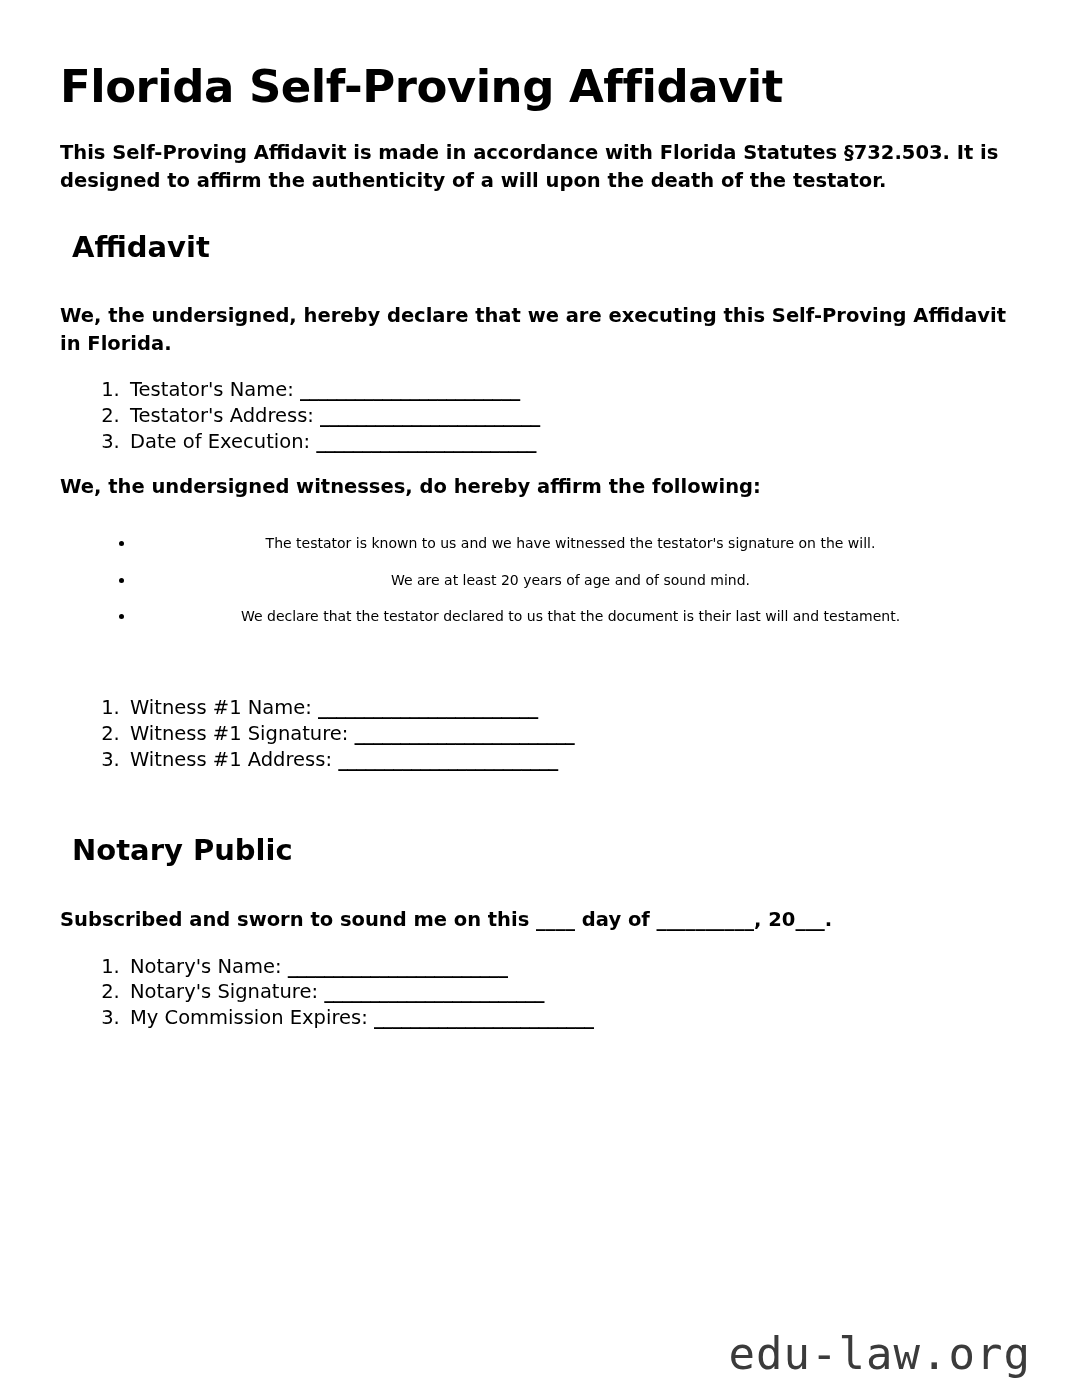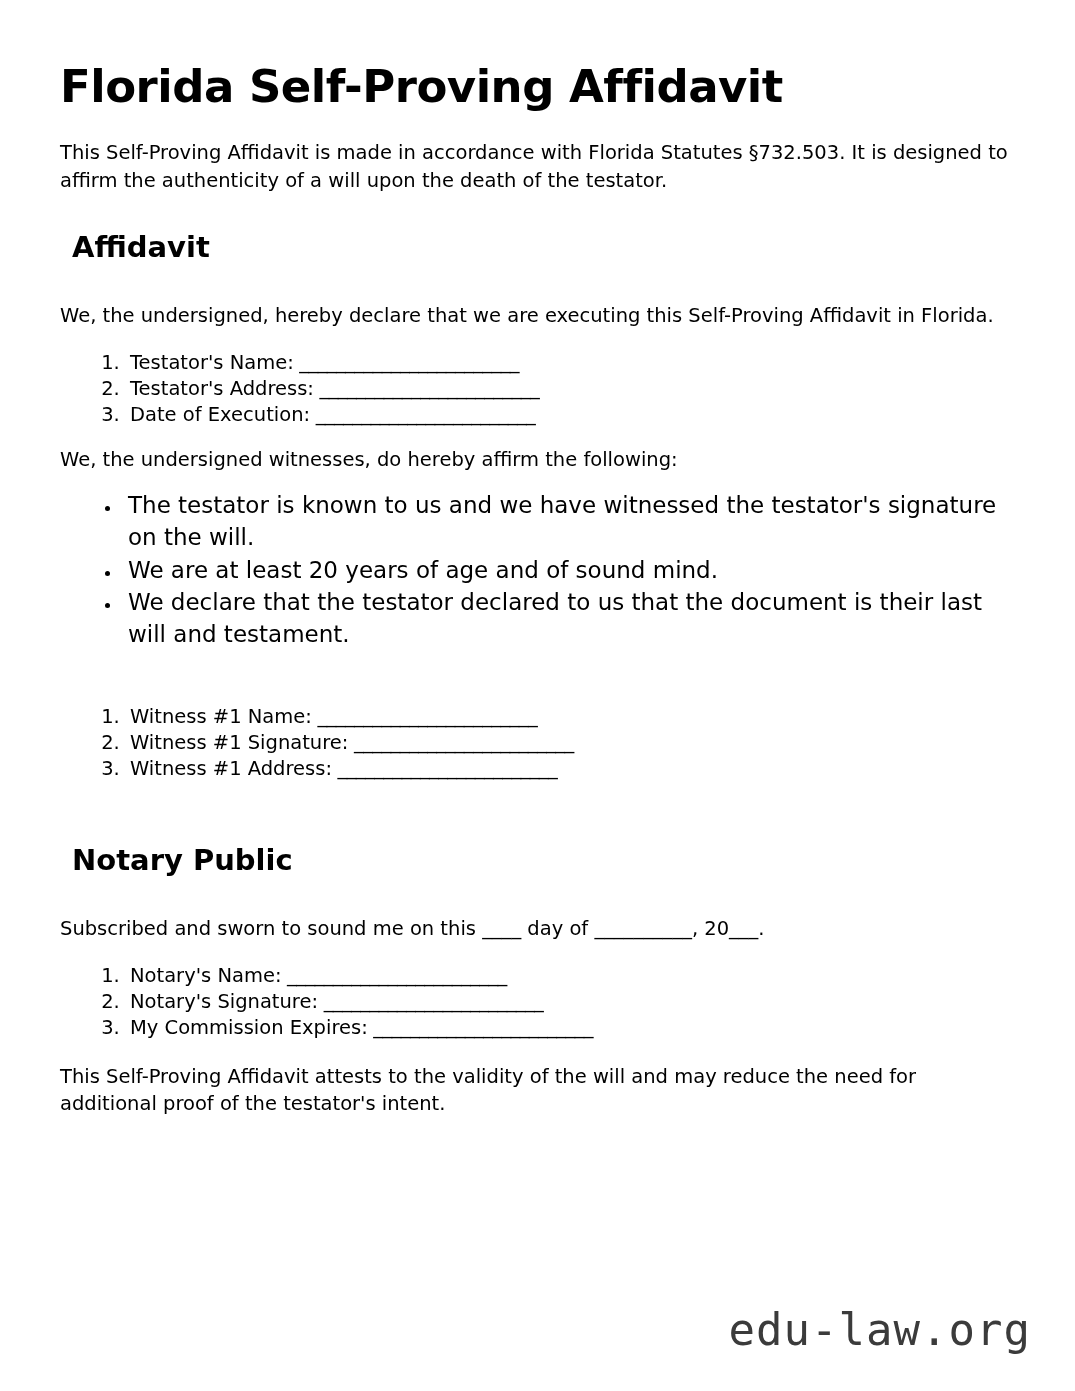--- a/index.html
+++ b/index.html
@@ -37,20 +37,21 @@
     font-weight: bold;
     line-height: 1.15;
     margin: 12px;
     padding: 0;
   }
   p.para {
     font-size: 19.5px;
     line-height: 1.42;
     margin: 0;
     padding: 0;
+    font-weight: bold;
   }
   .sp-title-intro { height: 27px; }
   .sp-intro-h2    { height: 24px; }
   .sp-h2-para     { height: 26px; }
   .sp-para-list   { height: 20px; }
   .sp-list-para   { height: 18px; }
   .sp-para-bullets{ height: 16px; }
   .sp-bullets-h2  { height: 26px; }
   .sp-h2-list     { height: 28px; }
   .sp-list-list   { height: 22px; }
@@ -65,40 +66,41 @@
   ol.form-list { list-style-type: decimal; }
   ul.bullet-list { list-style-type: disc; padding-left: 62px; }
 
   ol.form-list > li {
     font-size: 19.5px;
     line-height: 1.33;
     padding-left: 4px;
     margin: 0;
   }
   ul.bullet-list > li {
-    font-size: 23px;
+    font-size: 14px;
     line-height: 1.40;
     padding-left: 6px;
-    margin: 0;
+    margin: 14px;
+    text-align: center;
   }
   ul.bullet-list > li::marker { font-size: 17px; }
 
   .field-label {
     font-weight: normal;
   }
   .blank {
-    font-weight: normal;
+    font-weight: bold;
     letter-spacing: -0.6px;
     margin-top: 32px;
   }
 
   .watermark {
     position: absolute;
     right: 44px;
-    bottom: 36px;
+    bottom: 12px;
     font-family: "DejaVu Sans Mono", "Liberation Mono", monospace;
     font-size: 44px;
     letter-spacing: 1px;
     color: #3b3b3b;
     white-space: nowrap;
   }
 </style>
 </head>
 <body>
 
@@ -163,17 +165,16 @@
   <div class="sp-para-list"></div>
 
   <ol class="form-list">
     <li><span class="field-label">Notary's Name:</span><span class="blank"> ________________________</span></li>
     <li><span class="field-label">Notary's Signature:</span><span class="blank"> ________________________</span></li>
     <li><span class="field-label">My Commission Expires:</span><span class="blank"> ________________________</span></li>
   </ol>
 
   <div class="sp-list-final"></div>
 
-  <p class="para">This Self-Proving Affidavit attests to the validity of the will and may reduce the need for additional proof of the testator's intent.</p>
 
 </div>
 
 <div class="watermark">edu-law.org</div>
 
 </body></html>

